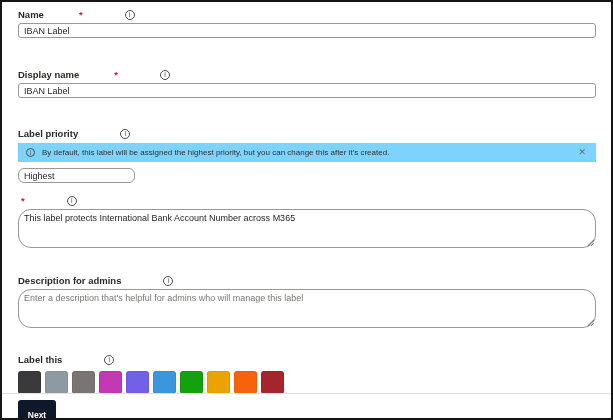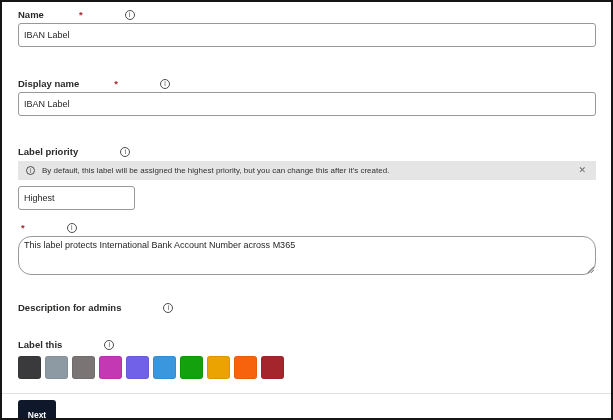--- a/index.html
+++ b/index.html
@@ -23,21 +23,21 @@
   .asterisk { color: #a4262c; margin-left: 3px; font-weight: bold; }
   .info-icon {
     margin-left: 10px;
     width: 10px; height: 10px;
     border: 1px solid #4f4d4c; border-radius: 50%;
     display: inline-flex; align-items: center; justify-content: center;
     font-size: 7px; font-weight: normal; color: #4f4d4c;
     flex: 0 0 auto; cursor: default;
   }
   .text-input {
-    display: block; width: 100%; height: 24px;
+    display: block; width: 100%; height: 15px;
     border: 1px solid #9a9896; border-radius: 3px;
     padding: 0 5px; font-size: 9px; color: #201f1e;
     font-family: inherit; margin-top: 3px; background: #fff;
     outline: none;
   }
   .ta-wrap { position: relative; margin-top: 3px; }
   .text-area {
     display: block; width: 100%; height: 39px;
     border: 1px solid #9a9896; border-radius: 13px;
     padding: 3px 5px; font-size: 9px; color: #201f1e;
@@ -47,35 +47,35 @@
   .text-area::placeholder { color: #7a7876; }
   .grip {
     position: absolute; right: 2px; bottom: 2px;
     width: 7px; height: 7px;
     background: repeating-linear-gradient(-45deg, transparent 0 1.6px, #8a8886 1.6px 2.6px);
     clip-path: polygon(100% 0, 100% 100%, 0 100%);
     pointer-events: none;
   }
   .banner {
     margin-top: 4px; height: 19px;
-    background: #e5e5e5;
+    background: #7dd3fc;
     display: flex; align-items: center;
     padding: 4px 8px; font-size: 8px; color: #323130;
   }
   .banner .info-icon { margin: 0 7px 0 0; width: 9px; height: 9px; font-size: 6.5px; }
   .banner-text { flex: 1; }
   .banner-close {
     color: #6b6967; font-size: 9px; line-height: 1;
     cursor: pointer; padding: 2px;
   }
   .priority-input { width: 117px; }
   .sec-display  { margin-top: 31px; }
   .sec-priority { margin-top: 30px; }
   .sec-users    { margin-top: 12px; }
-  .sec-priority .text-input { margin-top: 6px; }
+  .sec-priority .text-input { margin-top: 6px; border-radius: 6px; }
   .sec-admins   { margin-top: 27px; }
   .sec-color    { margin-top: 26px; }
   .swatch-row { display: flex; gap: 4px; margin-top: 6px; }
   .swatch {
     width: 23px; height: 23px; border-radius: 3px;
     box-shadow: inset 0 0 0 1px rgba(0,0,0,0.07);
     cursor: pointer;
   }
   .footer-divider {
     position: absolute; left: 0; right: 0; top: 391px;
@@ -136,20 +136,24 @@
         <textarea class="text-area" style="">This label protects International Bank Account Number across M365</textarea>
         <span class="grip"></span>
       </div>
     </div>
 
     <div class="section sec-admins">
       <div class="field-label">
         <span>Description for admins</span>
         <span class="info-icon">i</span>
       </div>
+      <div class="ta-wrap">
+        <textarea class="text-area" placeholder="Enter a description that's helpful for admins who will manage this label" style=""></textarea>
+        <span class="grip"></span>
+      </div>
     </div>
 
     <div class="section sec-color">
       <div class="field-label">
         <span>Label this</span>
         <span class="info-icon">i</span>
       </div>
       <div class="swatch-row" id="swatch-row">
           <div class="swatch" style="background: rgb(58, 57, 60);"></div>
           <div class="swatch" style="background: rgb(142, 154, 163);"></div>

